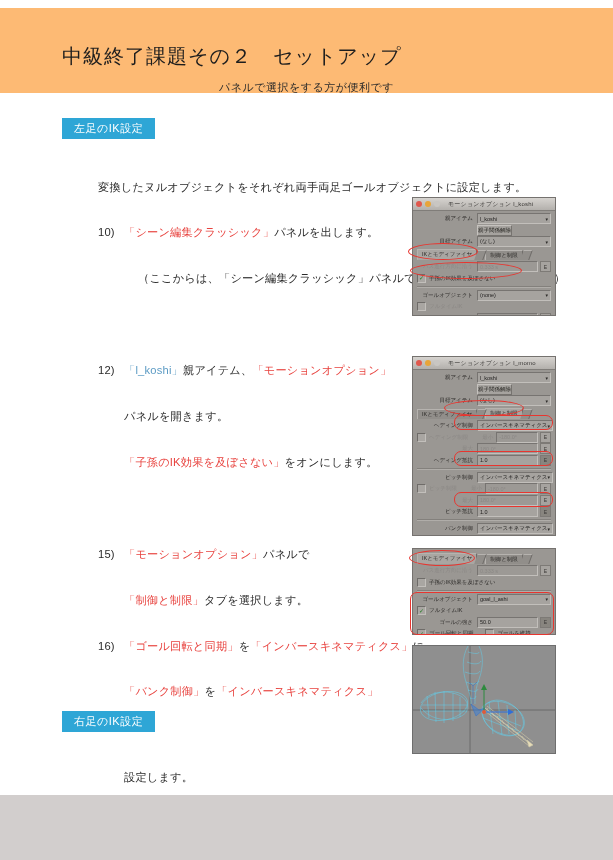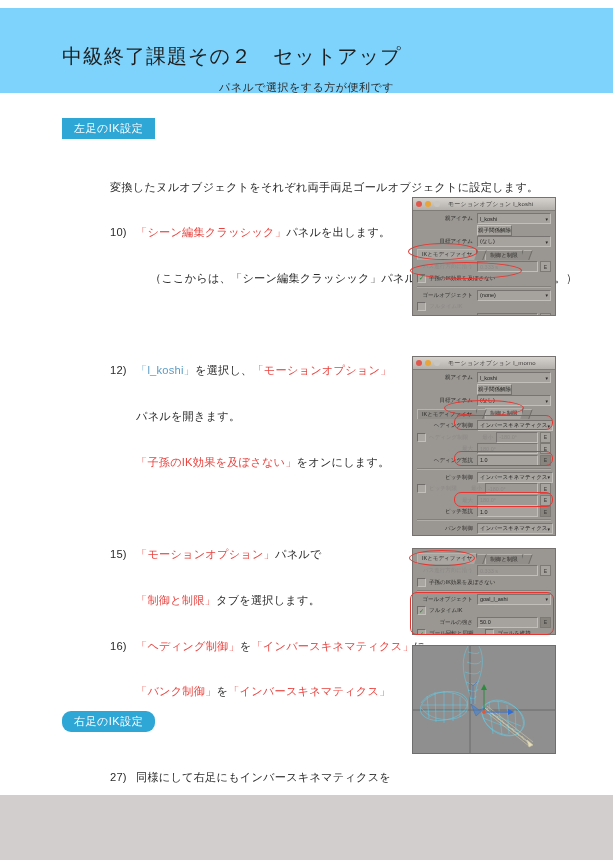--- a/index.html
+++ b/index.html
@@ -8,21 +8,21 @@
     background:#ffffff;
     font-family:"Liberation Sans","DejaVu Sans",sans-serif;
     overflow:hidden;
     position:relative;
   }
   .page{position:relative;width:613px;height:860px;background:#fff;}
 
   
   .header-band{
     position:absolute;left:0;top:8px;width:613px;height:85px;
-    background:#7dd3fc;
+    background:#fdba74;
   }
   .header-title{
     position:absolute;left:62px;top:35px;
     font-size:20px;color:#1d1d1d;letter-spacing:1px;
     white-space:nowrap;
   }
   .header-sub{
     position:absolute;left:0;top:72px;width:613px;
     text-align:center;
     font-size:11px;color:#2a2a2a;letter-spacing:.5px;
@@ -31,34 +31,34 @@
   
   .badge{
     position:absolute;
     background:#2ea6d6;color:#ffffff;
     font-size:11px;line-height:16px;
     padding:2px 12px 3px 12px;
     letter-spacing:.5px;
     white-space:nowrap;
   }
   #badge-left{left:62px;top:118px;}
-  #badge-right{left:62px;top:711px;border-radius:9px;}
+  #badge-right{left:62px;top:711px;}
 
   
   .body-text{
     position:absolute;left:98px;
     font-size:11.2px;
     line-height:15.3px;
     color:#2b2b2b;
     white-space:pre;
     letter-spacing:.2px;
   }
   #text-block{top:149px;}
   #text-block-27{top:739px;}
-  .ln{display:block;height:15.3px;margin-left:12px;}
+  .ln{display:block;height:15.3px;}
   .ln.gap{height:15.3px;}
   .red{color:#e8433f;}
   .blue{color:#5c9bc4;}
   .idx{display:inline-block;width:26px;}
   .ind1{padding-left:26px;}
   .ind2{padding-left:40px;}
 
   
   .panel{
     position:absolute;
@@ -173,27 +173,27 @@
     <div class="header-sub">パネルで選択をする方が便利です</div>
   </div>
 
   <div class="badge" id="badge-left">左足のIK設定</div>
 
   <div class="body-text" id="text-block">
     <span class="ln"><span>変換したヌルオブジェクトをそれぞれ両手両足ゴールオブジェクトに設定します。</span></span>
     <span class="ln"><span class="idx">10)</span><span class="red">「シーン編集クラッシック」</span><span>パネルを出します。</span></span>
     <span class="ln ind2"><span>（ここからは、「シーン編集クラッシック」パネルで選択をする方が便利です。）</span></span>
     <span class="ln gap"></span>
-    <span class="ln"><span class="idx">12)</span><span class="blue">「l_koshi」</span><span>を選択し、</span><span class="red">「モーションオプション」</span></span>
+    <span class="ln"><span class="idx">12)</span><span class="blue">「l_koshi」</span><span>親アイテム、</span><span class="red">「モーションオプション」</span></span>
     <span class="ln ind1"><span>パネルを開きます。</span></span>
     <span class="ln ind1"><span class="red">「子孫のIK効果を及ぼさない」</span><span>をオンにします。</span></span>
     <span class="ln gap"></span>
     <span class="ln"><span class="idx">15)</span><span class="red">「モーションオプション」</span><span>パネルで</span></span>
     <span class="ln ind1"><span class="red">「制御と制限」</span><span>タブを選択します。</span></span>
-    <span class="ln"><span class="idx">16)</span><span class="red">「ヘディング制御」</span><span>を</span><span class="red">「インバースキネマティクス」</span><span>に</span></span>
+    <span class="ln"><span class="idx">16)</span><span class="red">「ゴール回転と同期」</span><span>を</span><span class="red">「インバースキネマティクス」</span><span>に</span></span>
     <span class="ln ind1"><span class="red">「バンク制御」</span><span>を</span><span class="red">「インバースキネマティクス」</span></span>
     
     
     
     
     
     
     
     
     
@@ -209,21 +209,20 @@
     
     
     
     
     
   </div>
 
   <div class="badge" id="badge-right">右足のIK設定</div>
 
   <div class="body-text" id="text-block-27">
-    <span class="ln"><span class="idx">27)</span><span>同様にして右足にもインバースキネマティクスを</span></span>
     <span class="ln ind1"><span>設定します。</span></span>
   </div>
 
   <div class="panel" id="panel-koshi" style="left:412px;top:197px;width:142px;height:117px;">
     <div class="panel-titlebar">
       <span class="dot r"></span>
       <span class="dot y"></span>
       <span class="dot g"></span>
       <span class="panel-title">モーションオプション l_koshi</span>
     </div>

